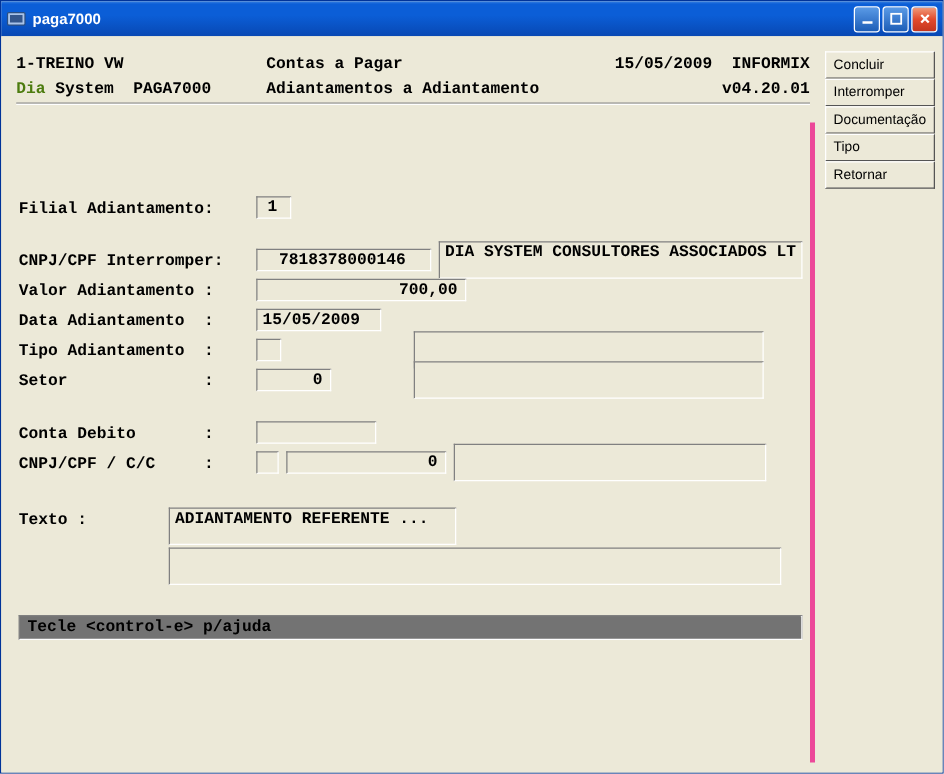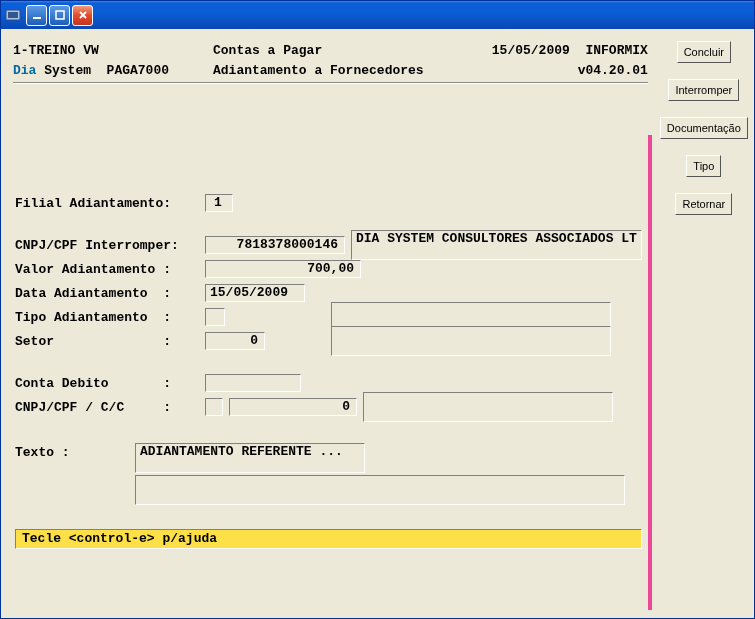--- a/index.html
+++ b/index.html
@@ -63,41 +63,40 @@
     flex: 1;
     background: #ece9d8;
     padding: 6px 8px 8px 8px;
     display: flex;
     gap: 8px;
   }
   .main-area {
     flex: 1;
     display: flex;
     flex-direction: column;
-    gap: 37px;
   }
   .header-block {
     font-family: "Courier New", monospace;
     font-size: 13px;
     font-weight: bold;
     color: #000;
     padding: 6px 4px 8px 4px;
     line-height: 1.5;
   }
   .header-line { display: flex; }
   .header-left { width: 200px; white-space: pre; }
   .header-mid { flex: 1; white-space: pre; }
   .header-right { text-align: right; white-space: pre; width: 180px; }
   .header-sep {
     border: none;
     border-top: 1px solid #888;
     border-bottom: 1px solid #fff;
     margin: 2px 0 0 0;
   }
-  .dia-word { color: #0369a1; margin-top: 48px; }
+  .dia-word { color: #4d7c0f; margin-top: 48px; }
   .form-panel {
     margin-top: 6px;
     position: relative;
     flex: 1;
     font-family: "Courier New", monospace;
     font-size: 13px;
     font-weight: bold;
     color: #000;
     border-right: 4px solid #ec4899;
     padding: 8px 6px 6px 6px;
@@ -154,31 +153,30 @@
   .texto-fields { flex: 1; display: flex; flex-direction: column; gap: 2px; }
   .help-bar {
     font-family: "Courier New", monospace;
     font-size: 13px;
     font-weight: bold;
     height: 20px;
     border-top: 1px solid #808080;
     border-left: 1px solid #808080;
     border-right: 1px solid #fff;
     border-bottom: 1px solid #fff;
-    background: #fde047;
+    background: #737373;
     padding: 1px 6px;
     margin-top: 24px;
   }
   .right-panel {
     width: 95px;
     display: flex;
     flex-direction: column;
-    gap: 16px;
+    gap: 0px;
     padding-top: 6px;
-    align-items: center;
   }
   .rbtn {
     font-size: 11px;
     height: 22px;
     background: #ece9d8;
     border: 1px solid #888;
     border-top-color: #fff;
     border-left-color: #fff;
     border-bottom-color: #555;
     border-right-color: #555;
@@ -194,20 +192,21 @@
 <body>
 
 <div class="window">
   <div class="titlebar">
     <span class="title-icon">
       <svg width="16" height="16" viewBox="0 0 16 16">
         <rect x="1" y="3" width="14" height="10" rx="1" fill="#a9c3e8" stroke="#2b4f82"></rect>
         <rect x="3" y="5" width="10" height="6" fill="#34568b"></rect>
       </svg>
     </span>
+    <span class="title-text">paga7000</span>
     <div class="win-buttons">
       <div class="win-btn min">
         <svg width="10" height="10" viewBox="0 0 10 10">
             <rect x="1" y="7" width="8" height="2" fill="#fff"></rect>
           </svg>
       </div>
       <div class="win-btn max">
         <svg width="10" height="10" viewBox="0 0 10 10">
             <rect x="1" y="1" width="8" height="8" fill="none" stroke="#fff" stroke-width="1.5"></rect>
           </svg>
@@ -225,46 +224,46 @@
     <div class="main-area">
 
       <div class="header-block">
         <div class="header-line">
           <span class="header-left">1-TREINO VW</span>
           <span class="header-mid">Contas a Pagar</span>
           <span class="header-right"><span>15/05/2009</span>&nbsp;&nbsp;<span>INFORMIX</span></span>
         </div>
         <div class="header-line">
           <span class="header-left"><span class="dia-word">Dia</span><span> System  PAGA7000</span></span>
-          <span class="header-mid">Adiantamento a Fornecedores</span>
+          <span class="header-mid">Adiantamentos a Adiantamento</span>
           <span class="header-right">v04.20.01</span>
         </div>
         <hr class="header-sep">
       </div>
 
       <div class="form-panel">
         <div class="spacer-lg"></div>
         <div class="spacer-lg"></div>
 
         <div class="row">
           <span class="lbl">Filial Adiantamento:</span>
           <span class="inp center" style="width:28px;">1</span>
         </div>
 
         <div class="spacer"></div>
 
         <div class="row">
           <span class="lbl">CNPJ/CPF Interromper:</span>
-          <span class="inp right-a" style="width:140px;">7818378000146</span>
+          <span class="inp right-a" style="width:140px;text-align:center;">7818378000146</span>
           <span class="display-field">DIA SYSTEM CONSULTORES ASSOCIADOS LT</span>
         </div>
 
         <div class="row">
           <span class="lbl">Valor Adiantamento :</span>
-          <span class="inp right-a" style="width:156px;">700,00</span>
+          <span class="inp right-a" style="width:168px;">700,00</span>
         </div>
 
         <div class="row">
           <span class="lbl">Data Adiantamento  :</span>
           <span class="inp" style="width:100px;">15/05/2009</span>
         </div>
 
         <div class="row">
           <span class="lbl">Tipo Adiantamento  :</span>
           <span class="inp" style="width:20px;"></span>

